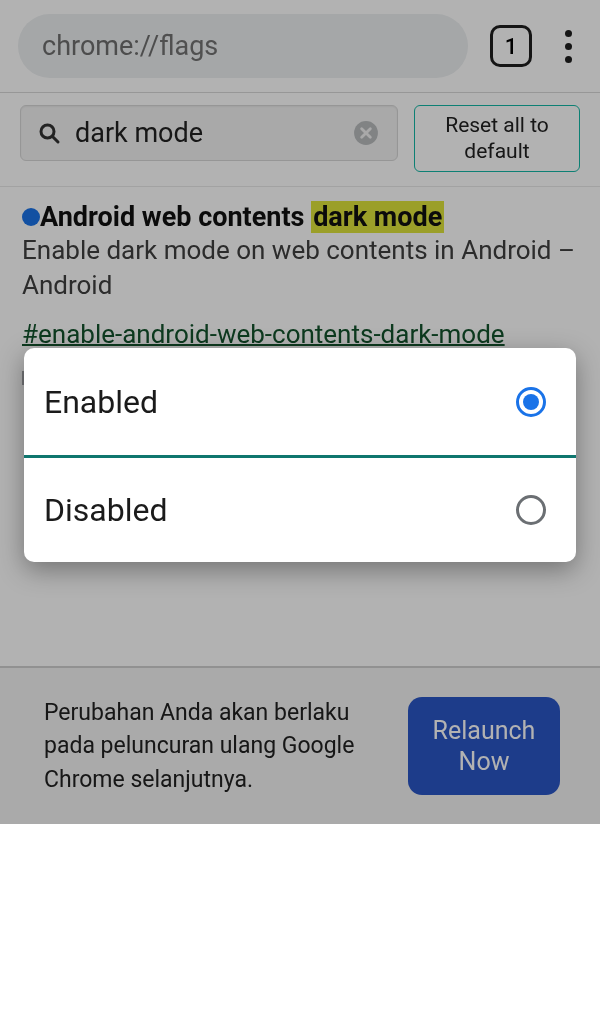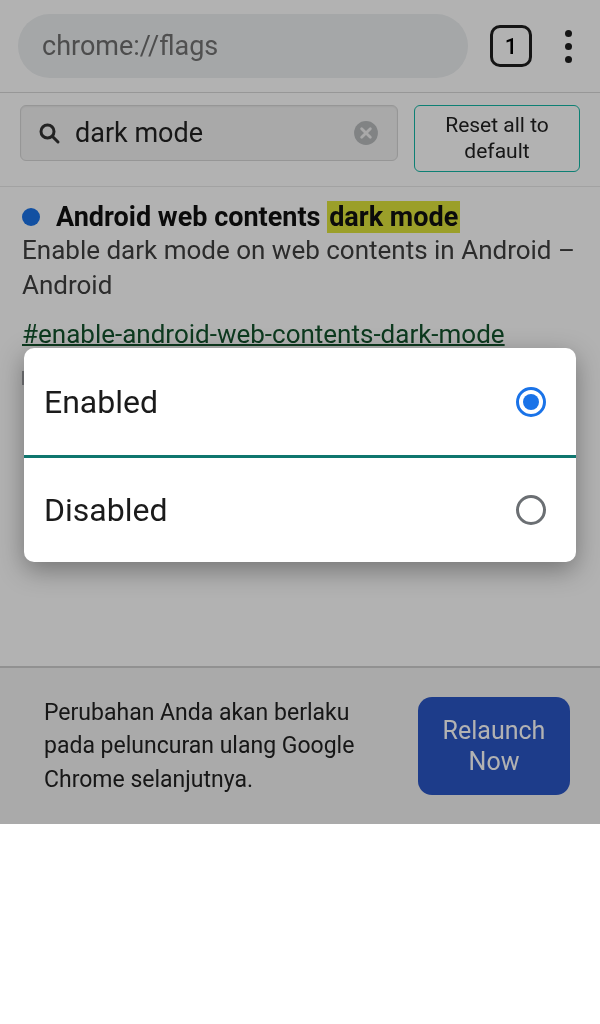--- a/index.html
+++ b/index.html
@@ -20,30 +20,30 @@
     .search-box { flex: 1; display: flex; align-items: center; background: #f3f3f3; border: 1px solid #d7d7d7; border-radius: 6px; padding: 0 16px; height: 56px; box-shadow: inset 0 1px 2px rgba(0,0,0,.06); }
     .search-icon { flex: 0 0 auto; margin-right: 14px; }
     .search-icon svg { width: 24px; height: 24px; display: block; }
     .search-text { flex: 1; font-size: 27px; color: #222; }
     .clear-btn { width: 30px; height: 30px; display: flex; align-items: center; justify-content: center; }
     .clear-btn svg { width: 26px; height: 26px; display: block; }
     .reset-btn { flex: 0 0 166px; border: 1px solid #14b8a6; border-radius: 6px; background: #fff; display: flex; align-items: center; justify-content: center; text-align: center; font-size: 21px; line-height: 1.25; color: #222; padding: 6px 10px; }
 
     
     .flag-area { padding: 14px 22px 0 22px; }
-    .flag-title-row { display: flex; align-items: center; gap: 16px; }
+    .flag-title-row { display: flex; align-items: center; }
     .bullet { width: 18px; height: 18px; background: #1a73e8; border-radius: 50%; flex: 0 0 auto; }
     .flag-title { font-size: 27px; font-weight: 700; color: #111; }
     .flag-title .hl { background: #dfe43b; padding: 0 2px; }
     .flag-desc { font-size: 26px; color: #404040; margin-top: 0; line-height: 1.35; }
     .flag-id { font-size: 26px; color: #14532d; text-decoration: underline; text-decoration-thickness: 2px; margin-top: 16px; display: inline-block; }
     .select-stub { margin-top: 22px; width: 252px; height: 14px; background: #2a56c6; border: 2px solid #a5a7ab; border-bottom: none; }
 
     
-    .relaunch-bar { position: absolute; left: 0; bottom: 0; width: 600px; background: #f4f4f4; border-top: 2px solid #d0d0d0; padding: 28px 30px 28px 44px; display: flex; align-items: center; gap: 24px; }
+    .relaunch-bar { position: absolute; left: 0; bottom: 0; width: 600px; background: #f4f4f4; border-top: 2px solid #d0d0d0; padding: 28px 40px 28px 44px; display: flex; align-items: center; gap: 24px; }
     .relaunch-text { flex: 1; font-size: 23px; color: #222; line-height: 1.45; }
     .relaunch-btn { background: #2a56c6; color: #fff; border-radius: 14px; width: 152px; padding: 18px 8px; text-align: center; font-size: 25px; line-height: 1.25; }
 
     
     .overlay { position: absolute; inset: 0; background: rgba(0,0,0,.30); }
     .popup { position: absolute; left: 24px; width: 552px; top: 348px; background: #fff; border-radius: 10px; box-shadow: 0 8px 26px rgba(0,0,0,.35); overflow: hidden; }
     .popup-option { display: flex; align-items: center; justify-content: space-between; padding: 0 30px 0 20px; height: 107px; font-size: 32px; color: #1b1b1b; border-top: 3px solid #0f766e; }
     .popup-option:first-child { border-top: none; }
     .radio { width: 30px; height: 30px; border: 3px solid #6b6f73; border-radius: 50%; display: flex; align-items: center; justify-content: center; }
     .radio.selected { border-color: #1a73e8; }

